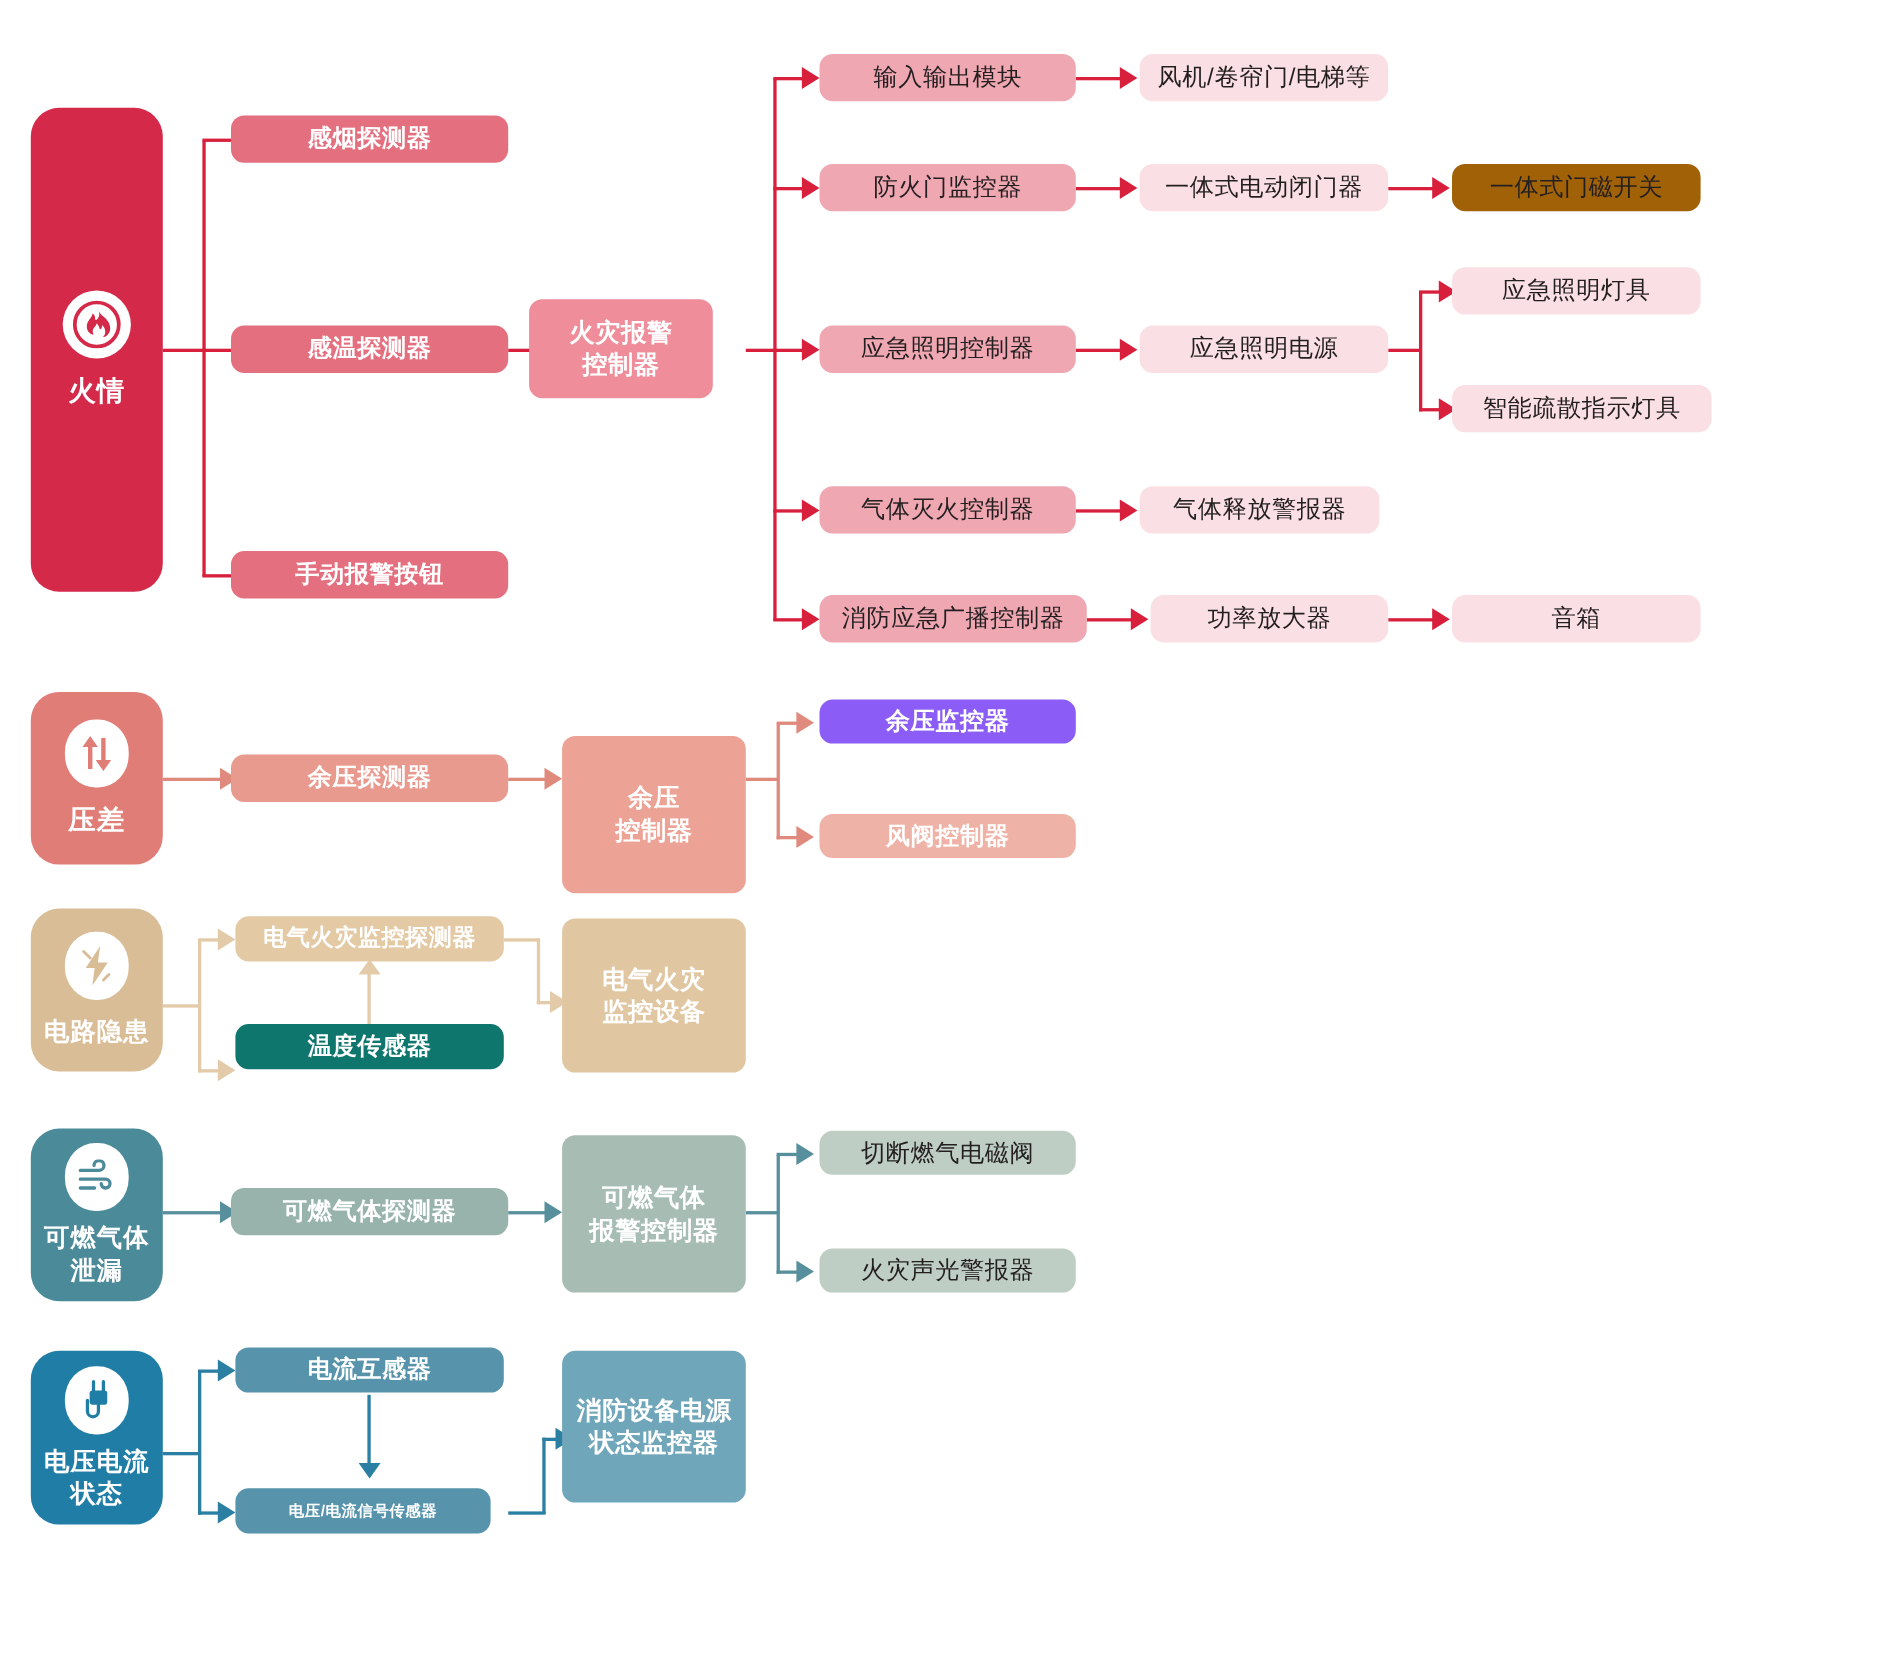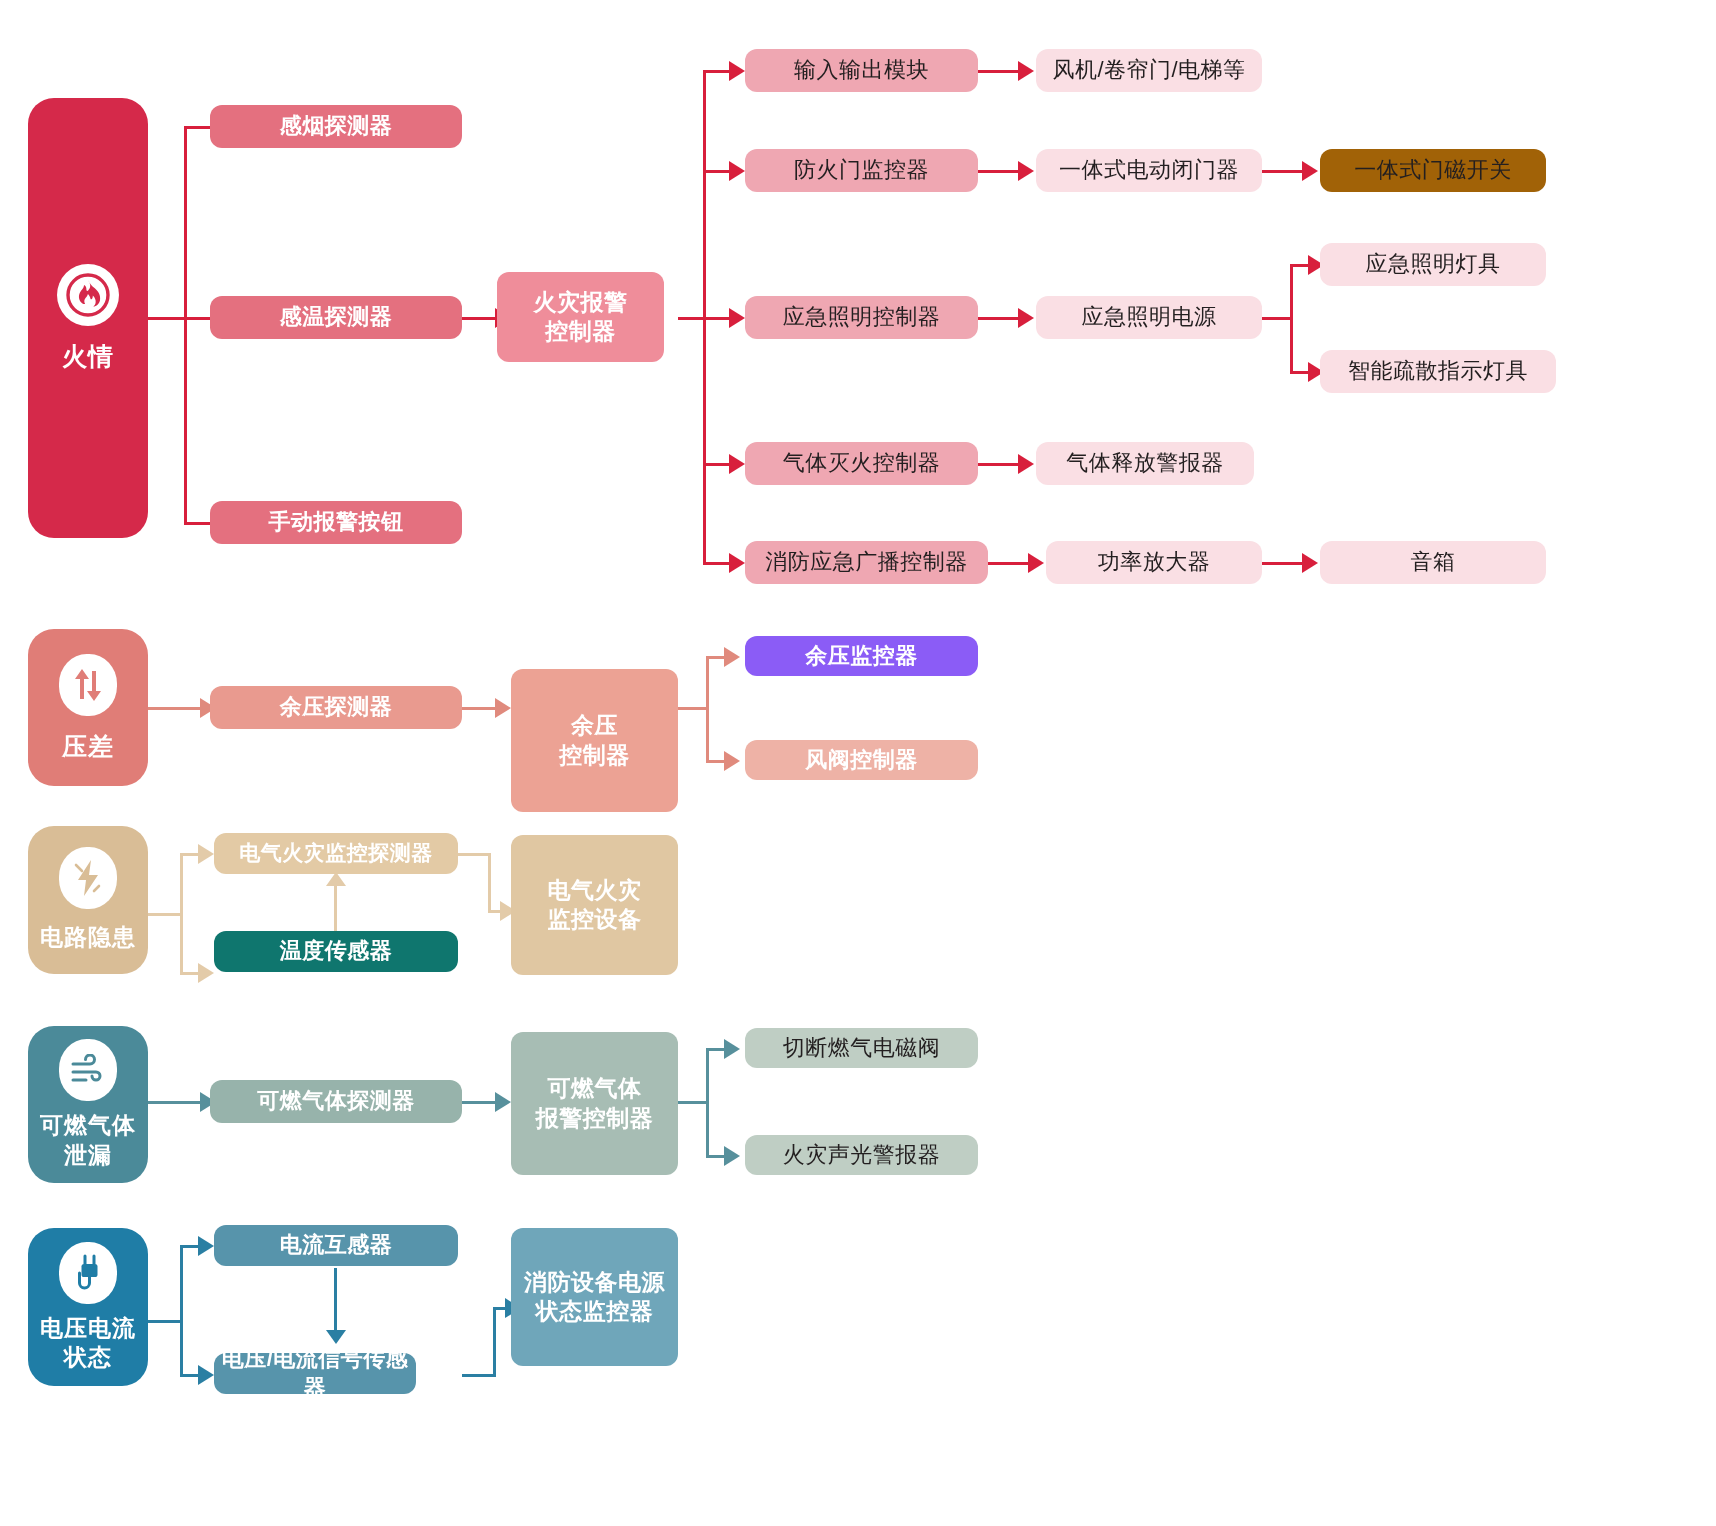--- a/index.html
+++ b/index.html
@@ -145,21 +145,21 @@
                  C25.6 13 23.6 10.3 22 7 Z" fill="#d5294a"></path>
       </svg>
     </span>
     <span class="cat-label">火情</span>
   </div>
 
   <div class="node lvl1" style="left:210px;top:105px;width:252px;height:43px;background:#e4707f;">感烟探测器</div>
   <div class="node lvl1" style="left:210px;top:296px;width:252px;height:43px;background:#e4707f;">感温探测器</div>
   <div class="node lvl1" style="left:210px;top:501px;width:252px;height:43px;background:#e4707f;">手动报警按钮</div>
 
-  <div class="node lvl2" style="left:497px;top:272px;width:167px;height:90px;background:#ef8d9a;font-size:23px;">火灾报警
+  <div class="node lvl2" style="left:481px;top:272px;width:167px;height:90px;background:#ef8d9a;font-size:23px;">火灾报警
 控制器</div>
 
   <div class="node lvl3" style="left:745px;top:49px;width:233px;height:43px;background:#efa7b2;">输入输出模块</div>
   <div class="node lvl3" style="left:745px;top:149px;width:233px;height:43px;background:#efa7b2;">防火门监控器</div>
   <div class="node lvl3" style="left:745px;top:296px;width:233px;height:43px;background:#efa7b2;">应急照明控制器</div>
   <div class="node lvl3" style="left:745px;top:442px;width:233px;height:43px;background:#efa7b2;">气体灭火控制器</div>
   <div class="node lvl3" style="left:745px;top:541px;width:243px;height:43px;background:#efa7b2;">消防应急广播控制器</div>
 
   <div class="node lvl4" style="left:1036px;top:49px;width:226px;height:43px;background:#fadfe4;">风机/卷帘门/电梯等</div>
   <div class="node lvl4" style="left:1036px;top:149px;width:226px;height:43px;background:#fadfe4;">一体式电动闭门器</div>
@@ -283,17 +283,17 @@
         <path d="M13 3 V11 M22 3 V11" stroke="#1f7da6" stroke-width="3" stroke-linecap="round"></path>
         <rect x="9.5" y="11" width="16" height="13" rx="2.6" fill="#1f7da6"></rect>
         <path d="M17.5 24 V30 a5 5 0 0 1 -5 5 a5 5 0 0 1 -5 -5 V20" fill="none" stroke="#1f7da6" stroke-width="3" stroke-linecap="round"></path>
       </svg>
     </span>
     <span class="cat-label" style="font-size:23px;">电压电流
 状态</span>
   </div>
 
   <div class="node lvl1" style="left:214px;top:1225px;width:244px;height:41px;background:#5794ab;">电流互感器</div>
-  <div class="node lvl1" style="left:214px;top:1353px;width:202px;height:41px;background:#5794ab;font-size:22px;">电压/电流信号传感器</div>
+  <div class="node lvl1" style="left:214px;top:1353px;width:232px;height:41px;background:#5794ab;font-size:14px;">电压/电流信号传感器</div>
   <div class="node lvl2" style="left:511px;top:1228px;width:167px;height:138px;background:#6fa6ba;font-size:23px;">消防设备电源
 状态监控器</div>
 
 </div>
 
 </body></html>

